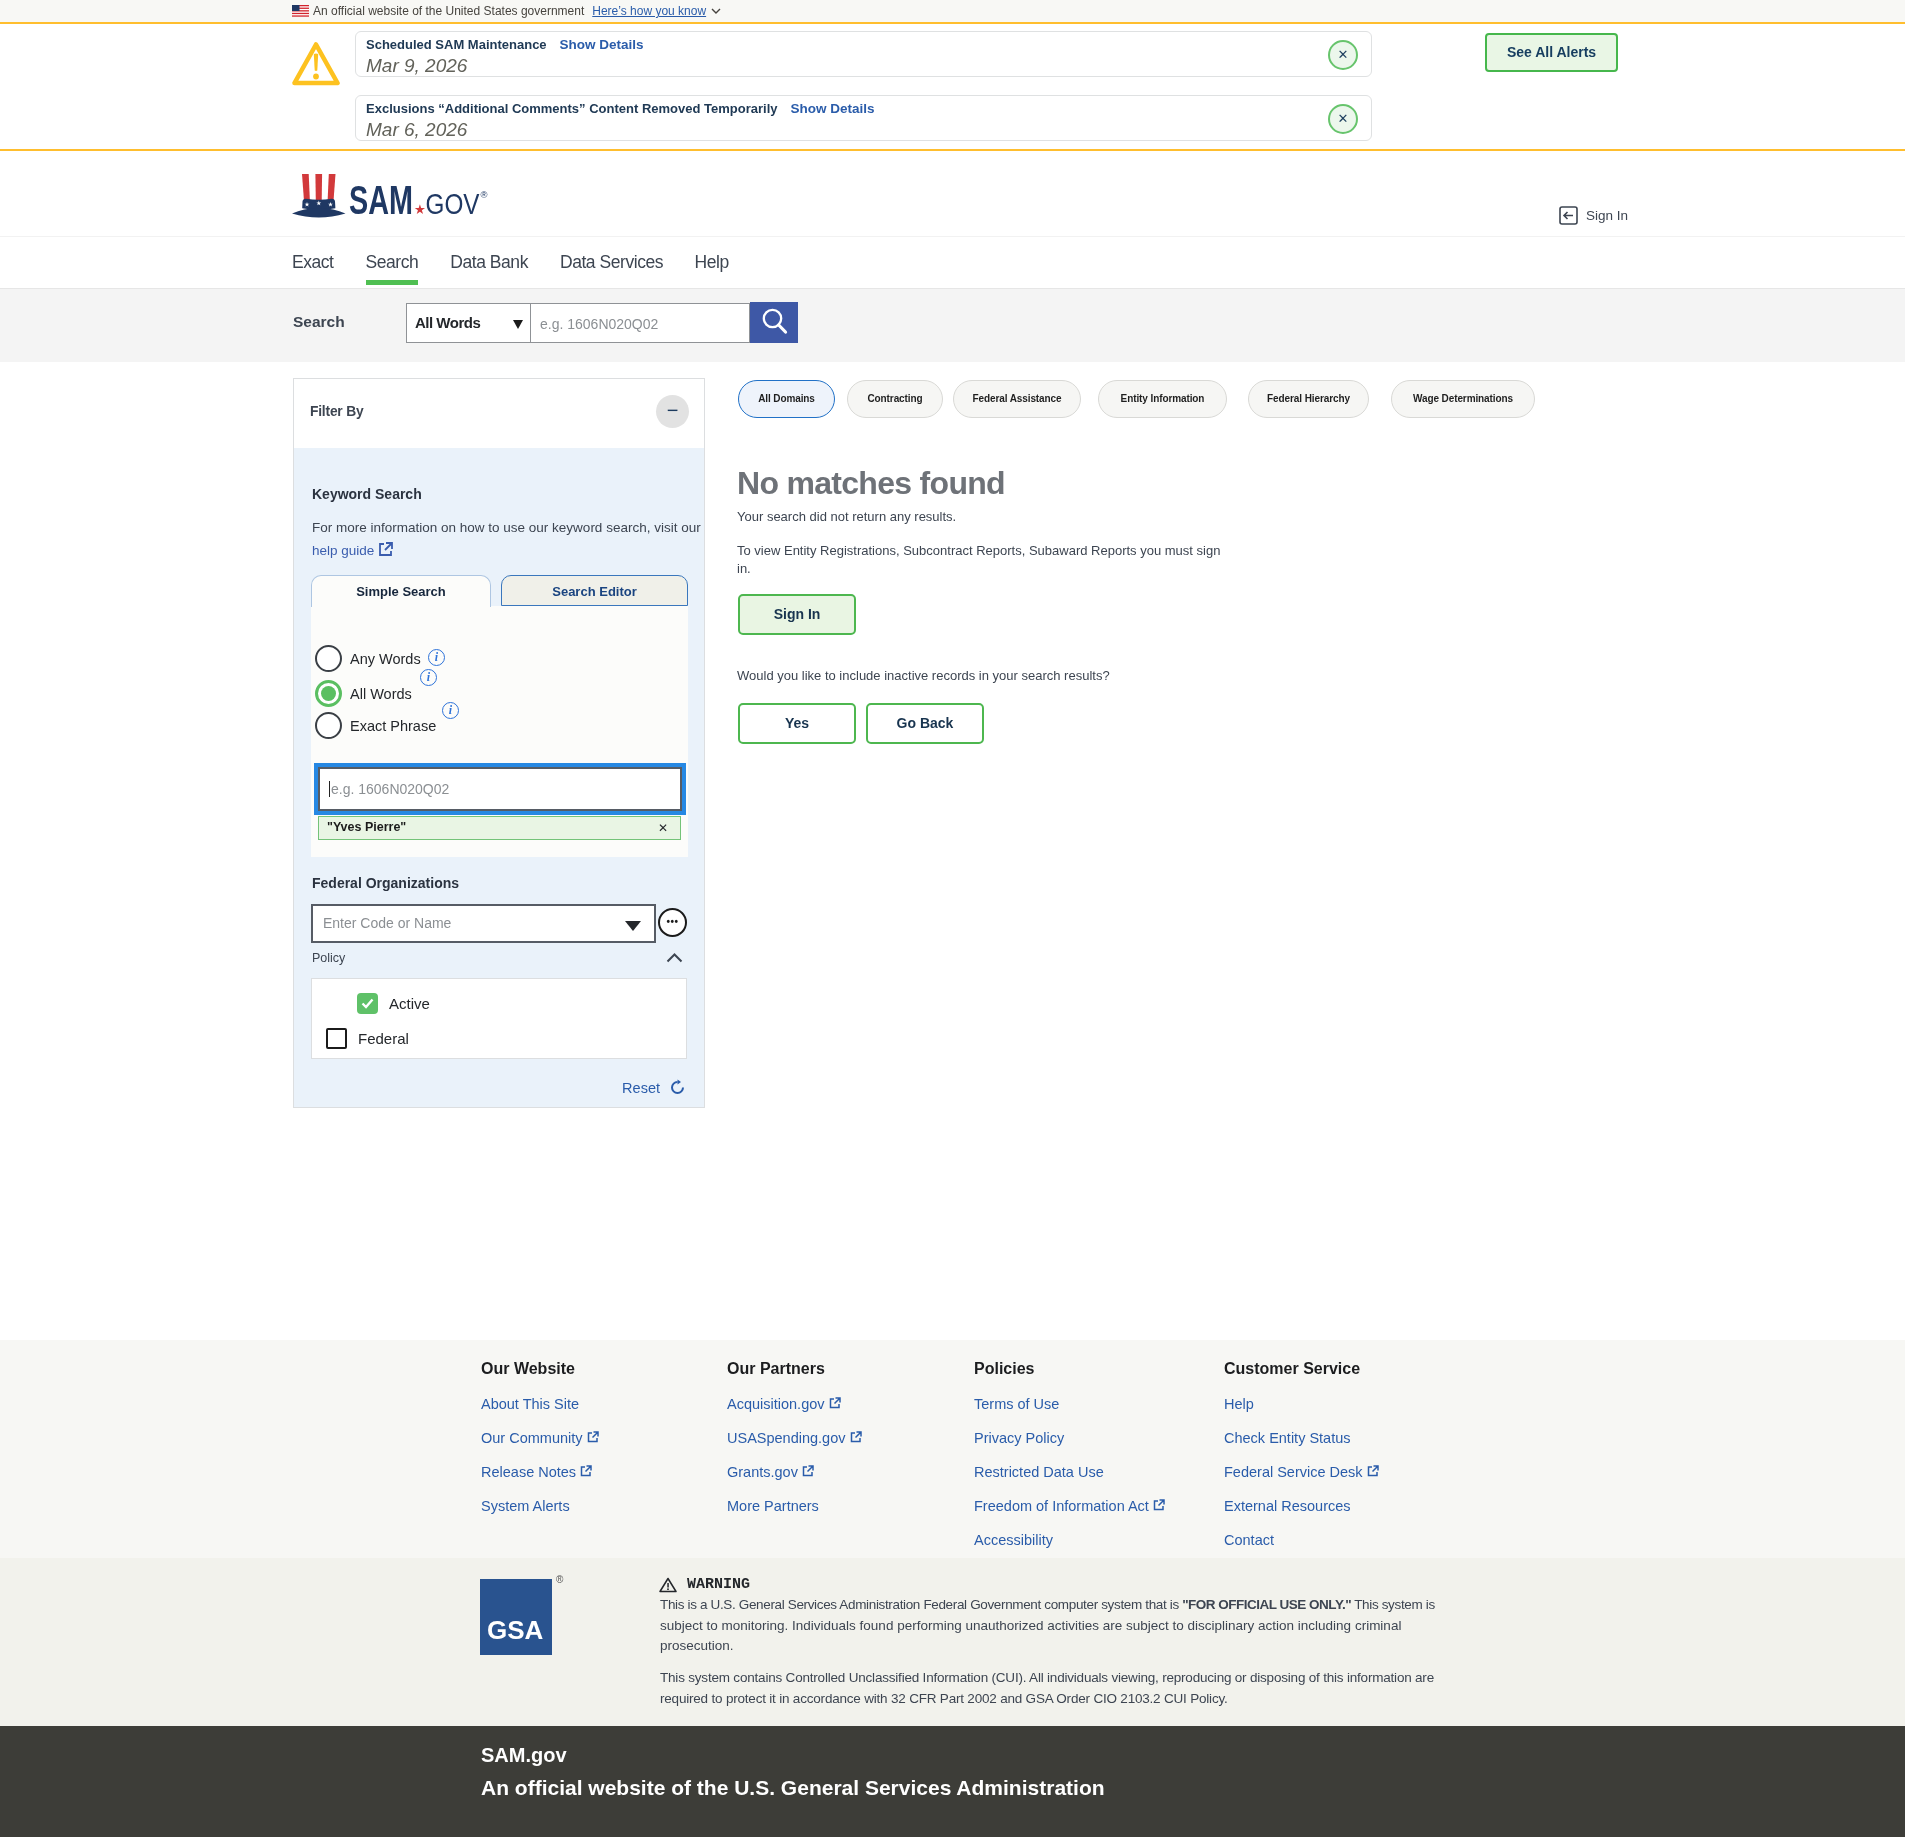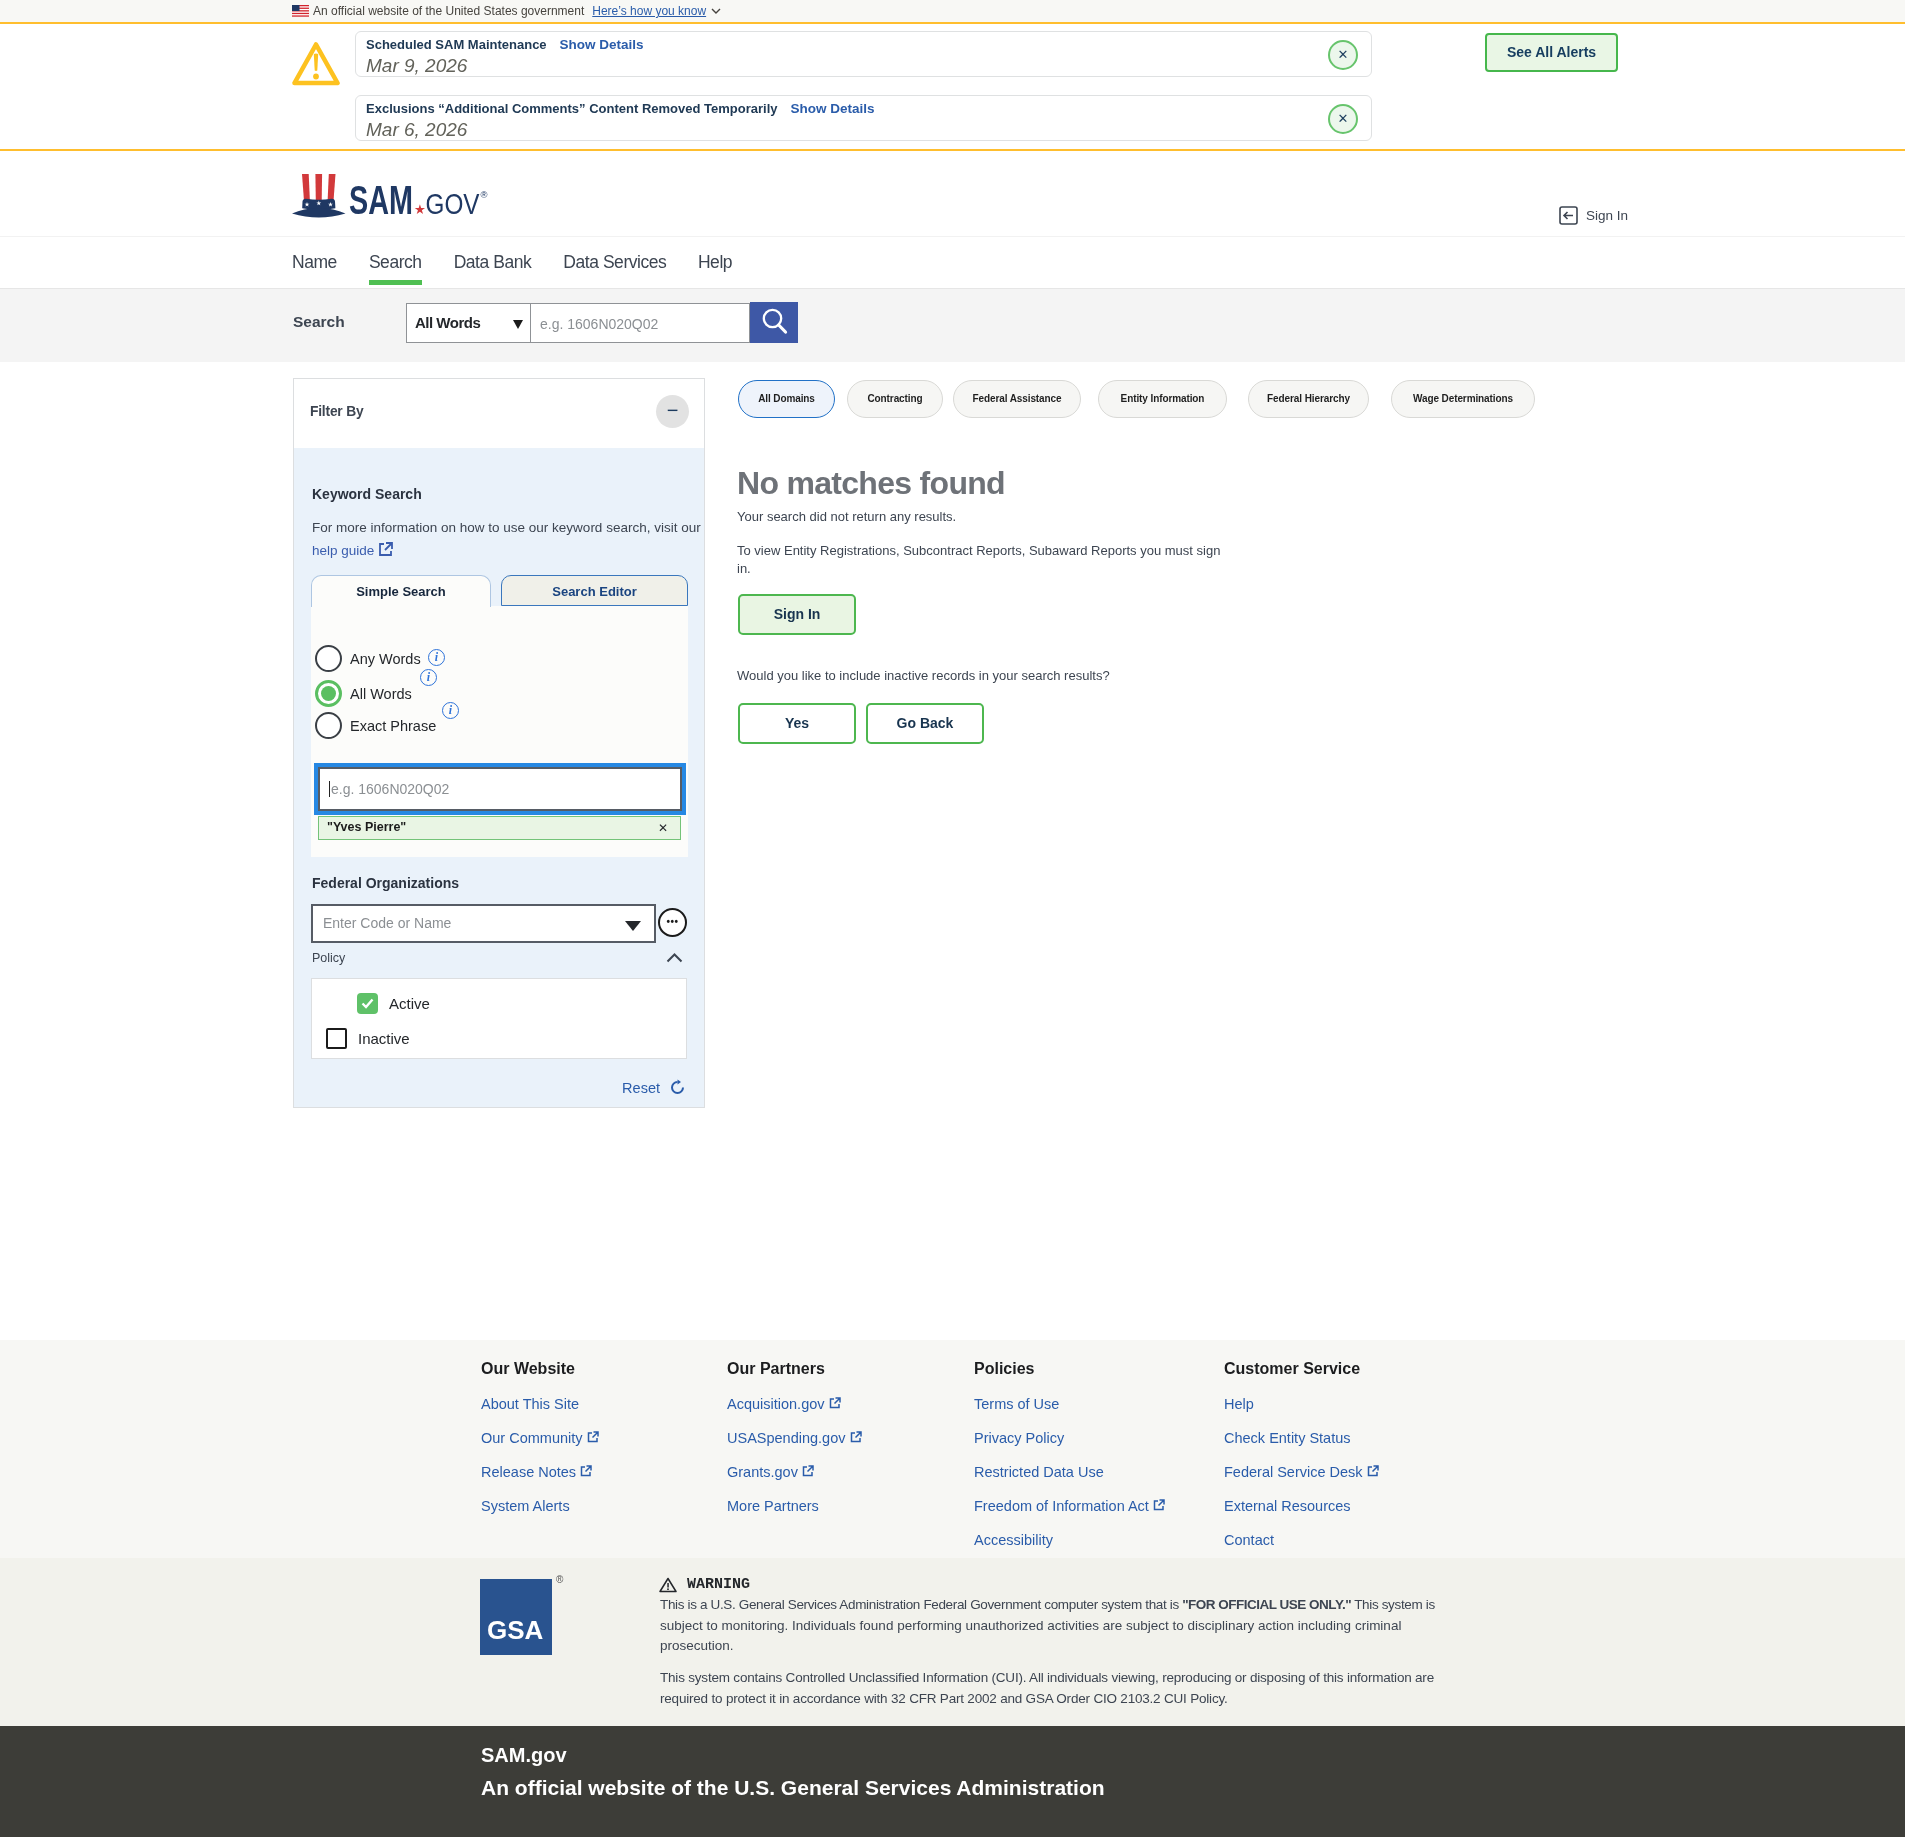--- a/index.html
+++ b/index.html
@@ -159,21 +159,21 @@
   <div id="signin">
     <svg width="19" height="19" viewBox="0 0 19 19" style="margin-right:8px;">
         <rect x="1" y="1" width="17" height="17" rx="2" fill="none" stroke="#3d4551" stroke-width="1.6"></rect>
         <path d="M14 9.5 H5 M8.5 6 L5 9.5 L8.5 13" stroke="#3d4551" stroke-width="1.6" fill="none"></path>
       </svg>
     Sign In
   </div>
 </div>
 <div id="nav">
   <div class="in">
-    <a style="margin-right:32px;">Name</a>
+    <a style="margin-right:32px;">Exact</a>
     <a style="margin-right:32px;">Search<span class="abs" style="left:0;top:43px;width:100%;height:5px;background:#4fbf52;"></span></a>
     <a style="margin-right:32px;">Data Bank</a>
     <a style="margin-right:31.5px;">Data Services</a>
     <a>Help</a>
   </div>
 </div>
 <div id="sband">
   <div class="lab">Search</div>
   <div id="sel1">
       <span class="tx">All Words</span>
@@ -239,21 +239,21 @@
       </svg>
     <div id="statbox">
       <div class="ckrow" style="top:14px;padding-left:31px;">
           <div class="ckg"><svg width="13" height="11" viewBox="0 0 13 11" style="margin-top:5px;">
               <path d="M1.5 5.5 L5 9 L11.5 1.5" stroke="#fff" stroke-width="2.4" fill="none"></path>
             </svg></div>
           <div class="cklabel">Active</div>
         </div>
       <div class="ckrow" style="top:49px;">
           <div class="ckw"></div>
-          <div class="cklabel">Inactive</div>
+          <div class="cklabel">Federal</div>
         </div>
     </div>
     <div id="reset">Reset
       <svg width="17" height="17" viewBox="0 0 17 17" style="margin-left:9px;">
           <path d="M14 8.5 A5.5 5.5 0 1 1 8.5 3" stroke="#2a5caa" stroke-width="2" fill="none"></path>
           <path d="M8.5 0.5 L12 3 L8.5 5.5 Z" fill="#2a5caa"></path>
         </svg>
     </div>
   </div>
   <div class="pill act" style="left:738px;width:97px;">All Domains</div>

